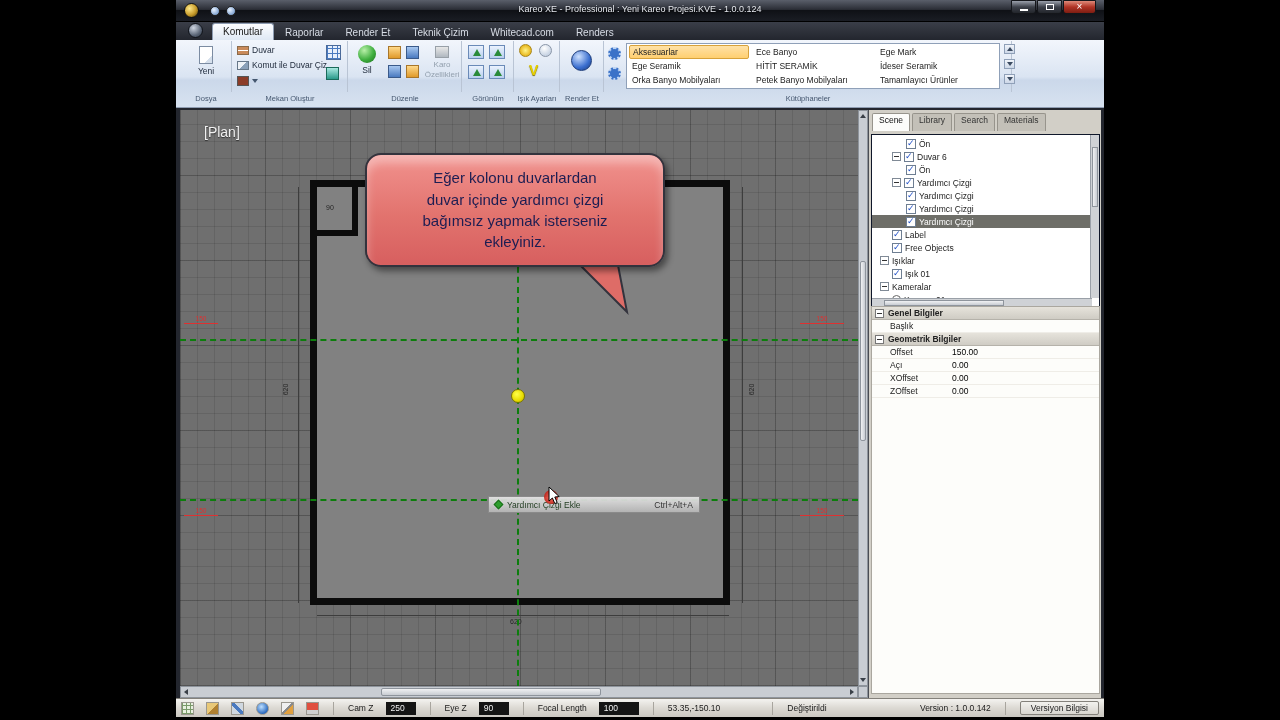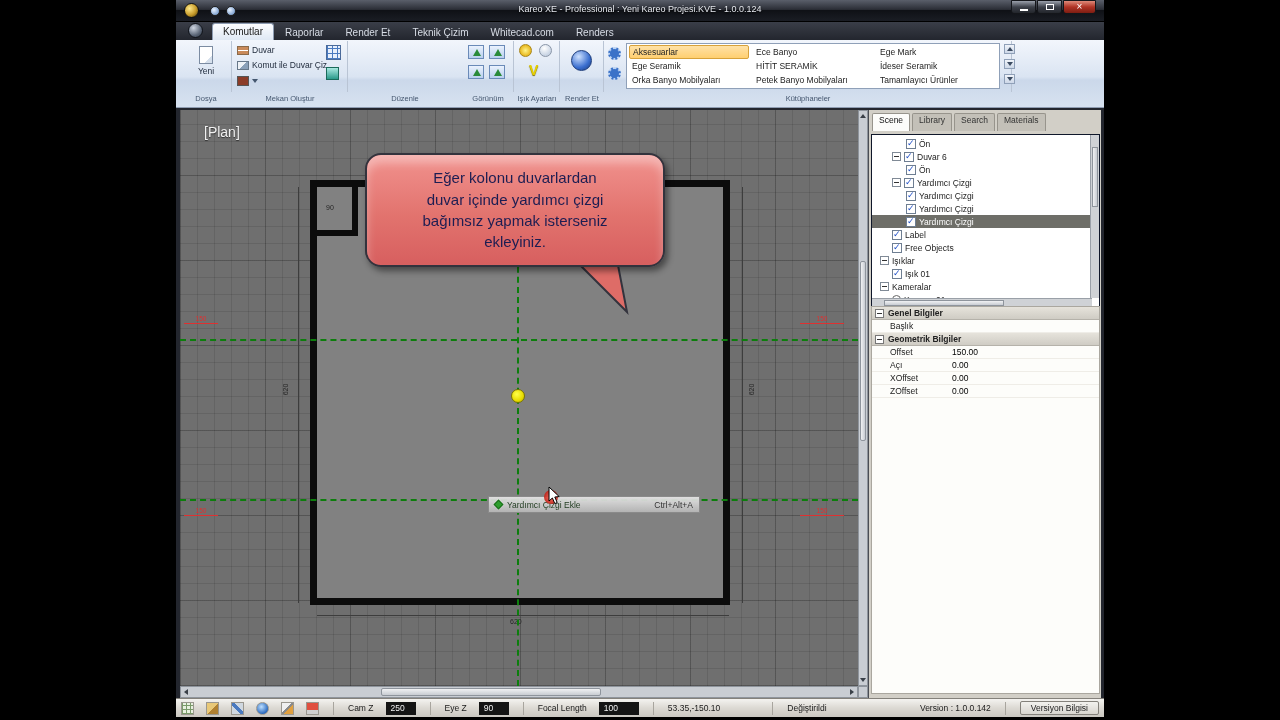--- a/index.html
+++ b/index.html
@@ -236,20 +236,42 @@
       </div>
       <div class="smallrow" style="left:94px; top:4px;">
         <span class="icon-grid"></span>
       </div>
       <div class="smallrow" style="left:94px; top:26px;">
         <span class="icon-sq-teal"></span>
       </div>
     </div>
     <div class="rglabel" style="left:56px; width:116px;">Mekan Oluştur</div>
 
+    <div class="rgroup" style="left:172px; width:114px;">
+      <div class="bigbtn" style="left:4px; top:1px; width:30px;">
+        <span class="icon-sphere-green"></span>
+        <span>Sil</span>
+      </div>
+      <div class="smallrow" style="left:40px; top:5px;">
+        <span class="icon-sq-orange"></span>
+      </div>
+      <div class="smallrow" style="left:40px; top:24px;">
+        <span class="icon-sq-blue"></span>
+      </div>
+      <div class="smallrow" style="left:58px; top:5px;">
+        <span class="icon-sq-blue"></span>
+      </div>
+      <div class="smallrow" style="left:58px; top:24px;">
+        <span class="icon-sq-orange"></span>
+      </div>
+      <div class="bigbtn" style="left:76px; top:2px; width:36px; font-size:8px;">
+        <span class="icon-sq-gray"></span>
+        <span class="grayed">Karo Özellikleri</span>
+      </div>
+    </div>
     <div class="rglabel" style="left:172px; width:114px;">Düzenle</div>
 
     <div class="rgroup" style="left:286px; width:52px;">
       <div class="smallrow" style="left:6px; top:4px;">
           <span class="icon-view"></span>
         </div>
       <div class="smallrow" style="left:27px; top:4px;">
           <span class="icon-view"></span>
         </div>
       <div class="smallrow" style="left:6px; top:24px;">

